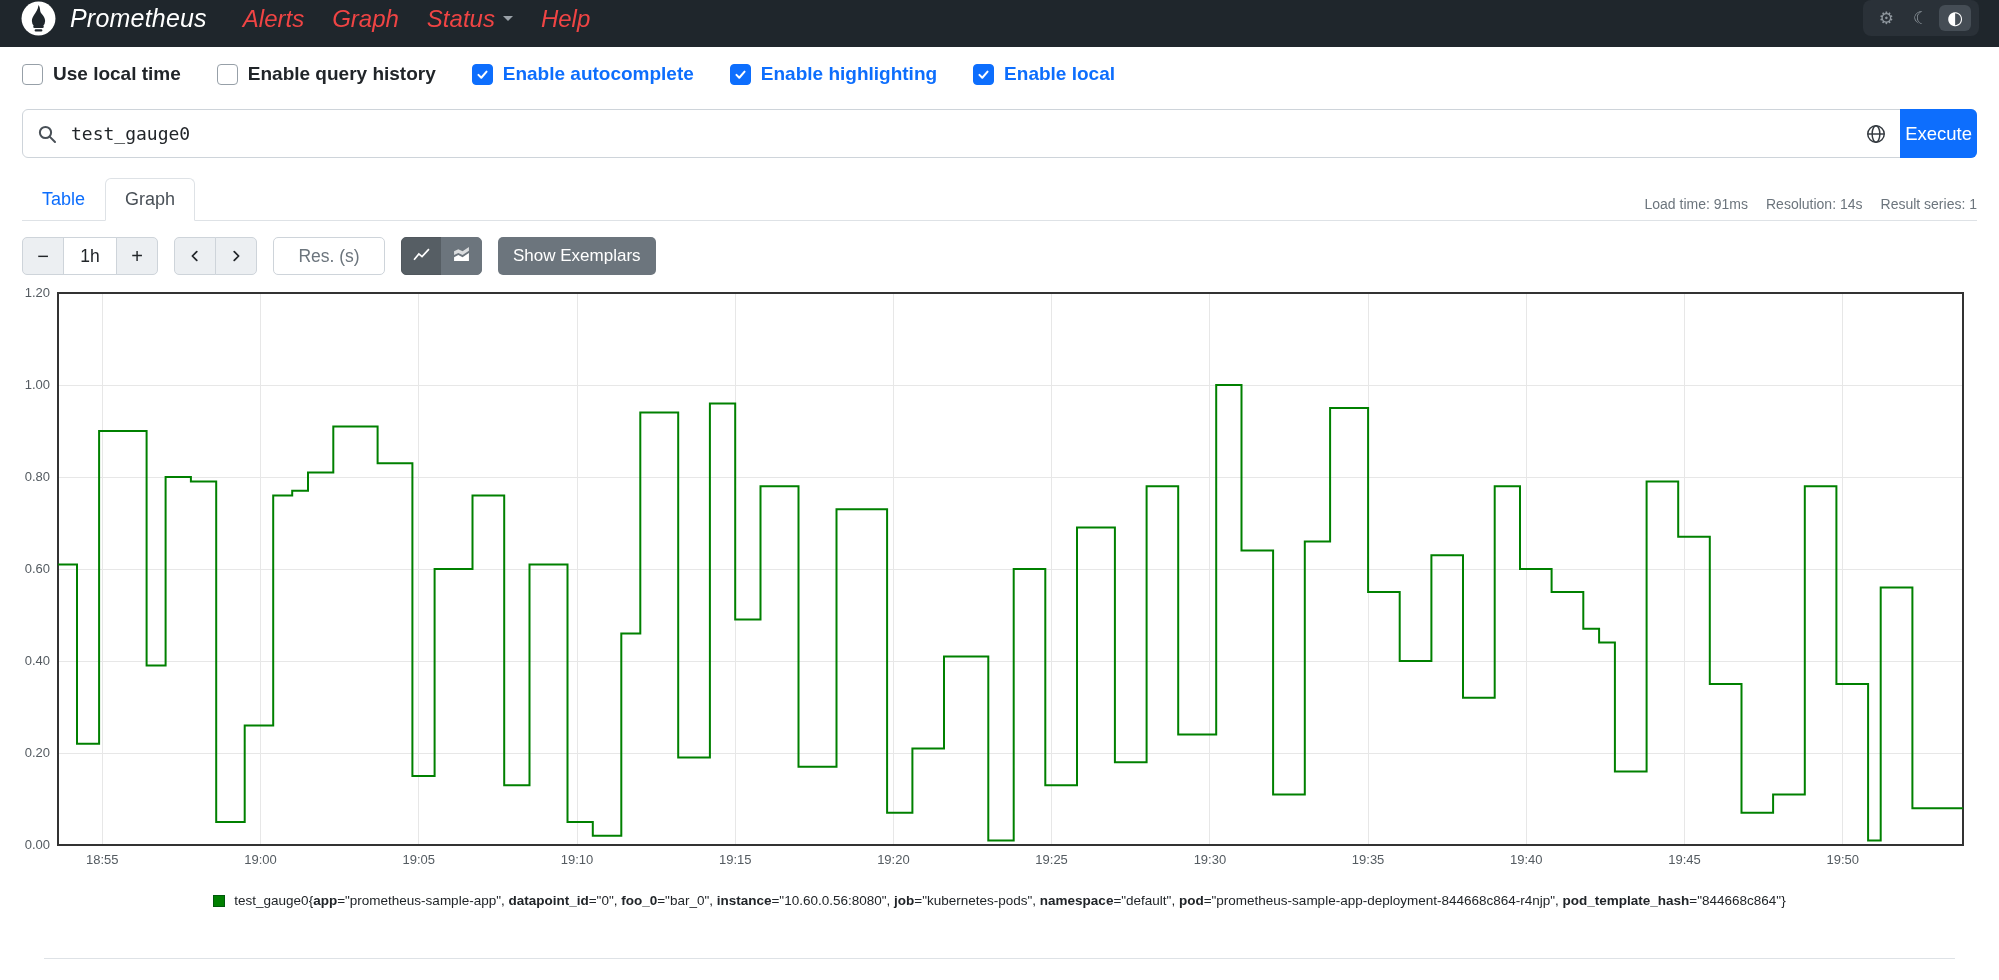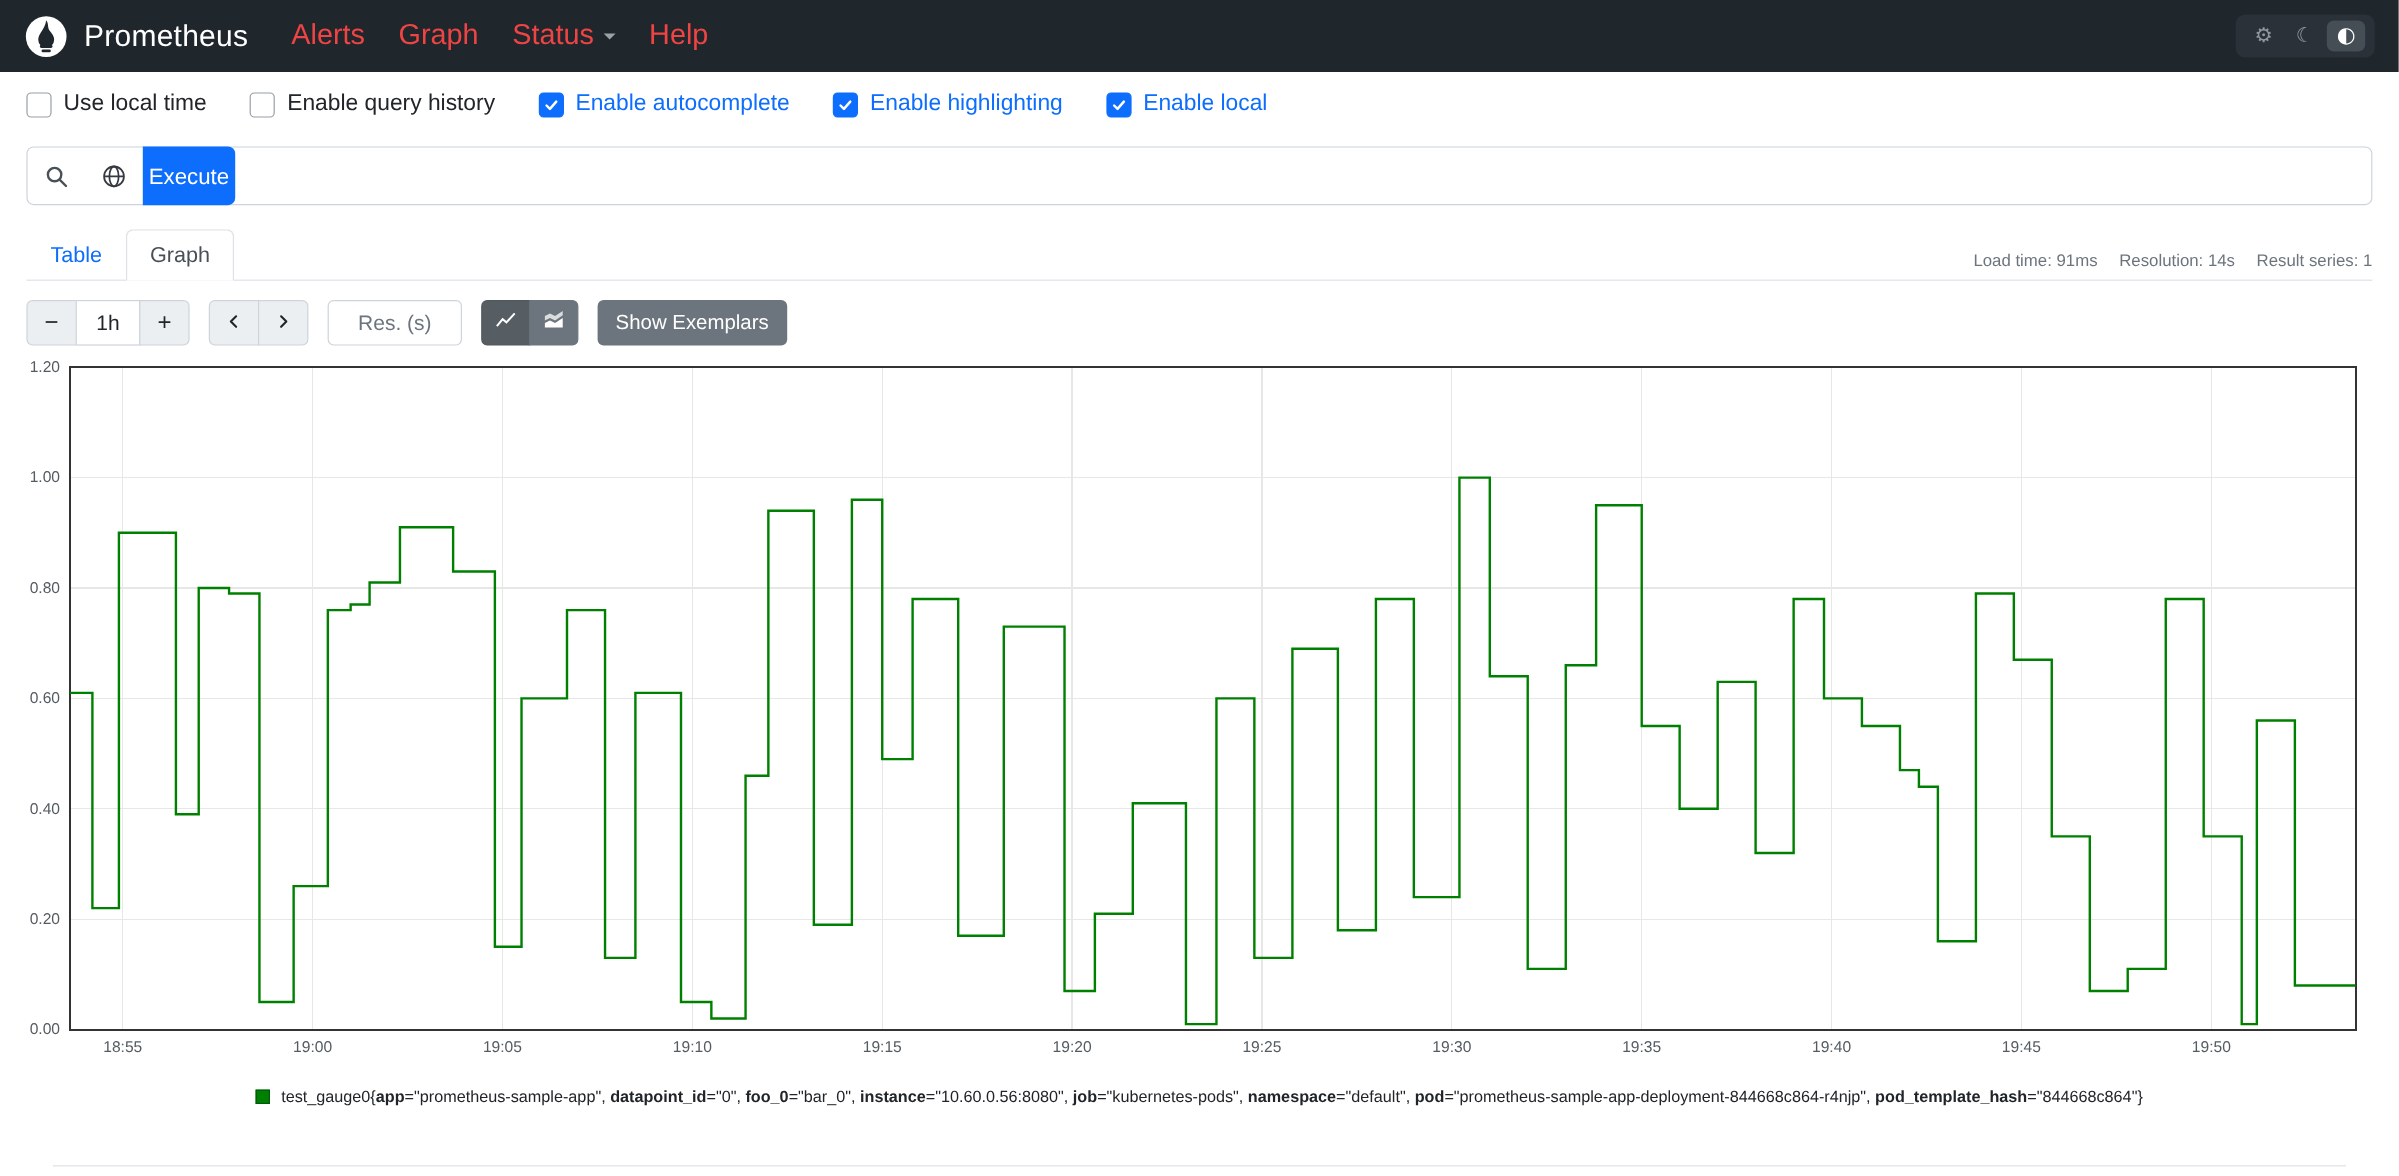--- a/index.html
+++ b/index.html
@@ -3,37 +3,37 @@
 <meta charset="utf-8">
 <style>
   * { box-sizing: border-box; }
   html,body { margin:0; padding:0; }
   body {
     width:1999px; height:980px; overflow:hidden; background:#fff;
     font-family:"Liberation Sans", sans-serif; color:#212529; position:relative;
   }
 
   
-  .navbar { display:flex; align-items:center; justify-content:space-between;
-    height:60px; background:#1f262c; padding:0 20px; }
+  .navbar { display:flex; align-items:flex-start; justify-content:space-between;
+    height:47px; background:#1f262c; padding:0 20px;font-style:italic; }
   .nav-left { display:flex; align-items:center; gap:28px; }
   .brand-group { display:flex; align-items:center; gap:13px; margin-right:8px; cursor:pointer; }
   .logo { width:37px; height:37px; display:flex; }
   .brand { color:#fff; font-size:25px; letter-spacing:.2px; }
   .nav-link { color:#ef4444; font-size:24px; text-decoration:none; cursor:pointer; display:flex; align-items:center; }
   .caret { display:inline-block; width:0; height:0; border-left:5px solid transparent;
     border-right:5px solid transparent; border-top:5px solid #9aa1a8; margin-left:8px; }
   .nav-right { display:flex; align-items:center; gap:3px; background:#2a3138; border-radius:8px; padding:5px 8px; }
   .theme-btn { font-family:"DejaVu Sans", sans-serif; color:#8f979e; font-size:17px;
     padding:2px 8px; border-radius:6px; cursor:pointer; line-height:1.2; }
   .theme-btn.active { color:#fff; background:#454d55; font-size:18px; }
 
   
   .options-row { display:flex; align-items:center; gap:36px; padding:16px 22px 10px; }
-  .chk { display:flex; align-items:center; cursor:pointer; }
+  .chk { display:flex; align-items:center; cursor:pointer;font-weight:bold; }
   .box { width:21px; height:21px; border:1px solid #97a0a8; border-radius:4px; background:#fff;
     display:flex; align-items:center; justify-content:center; flex:none; }
   .box svg { display:none; }
   .chk.checked .box { background:#0d6efd; border-color:#0d6efd; }
   .chk.checked .box svg { display:block; }
   .chk-label { font-size:19px; margin-left:10px; white-space:nowrap; }
   .chk.checked .chk-label { color:#0d6efd; }
 
   
   .query-row { margin:14px 22px 0; }
@@ -157,20 +157,21 @@
 </div>
 
 <div class="query-row">
   <div class="input-group">
     <span class="search-box">
       <svg viewBox="0 0 20 20" width="20" height="20">
           <circle cx="8.5" cy="8.5" r="5.6" fill="none" stroke="#495057" stroke-width="2"></circle>
           <line x1="12.9" y1="12.9" x2="18" y2="18" stroke="#495057" stroke-width="2" stroke-linecap="round"></line>
         </svg>
     </span>
+    <input class="query-input" spellcheck="false" value="test_gauge0" style="">
     <span class="globe-box">
       <svg viewBox="0 0 24 24" width="22" height="22" fill="none" stroke="#343a40" stroke-width="1.6">
           <circle cx="12" cy="12" r="9"></circle>
           <ellipse cx="12" cy="12" rx="4.2" ry="9"></ellipse>
           <line x1="3" y1="12" x2="21" y2="12"></line>
         </svg>
     </span>
     <button class="execute">Execute</button>
   </div>
 </div>

